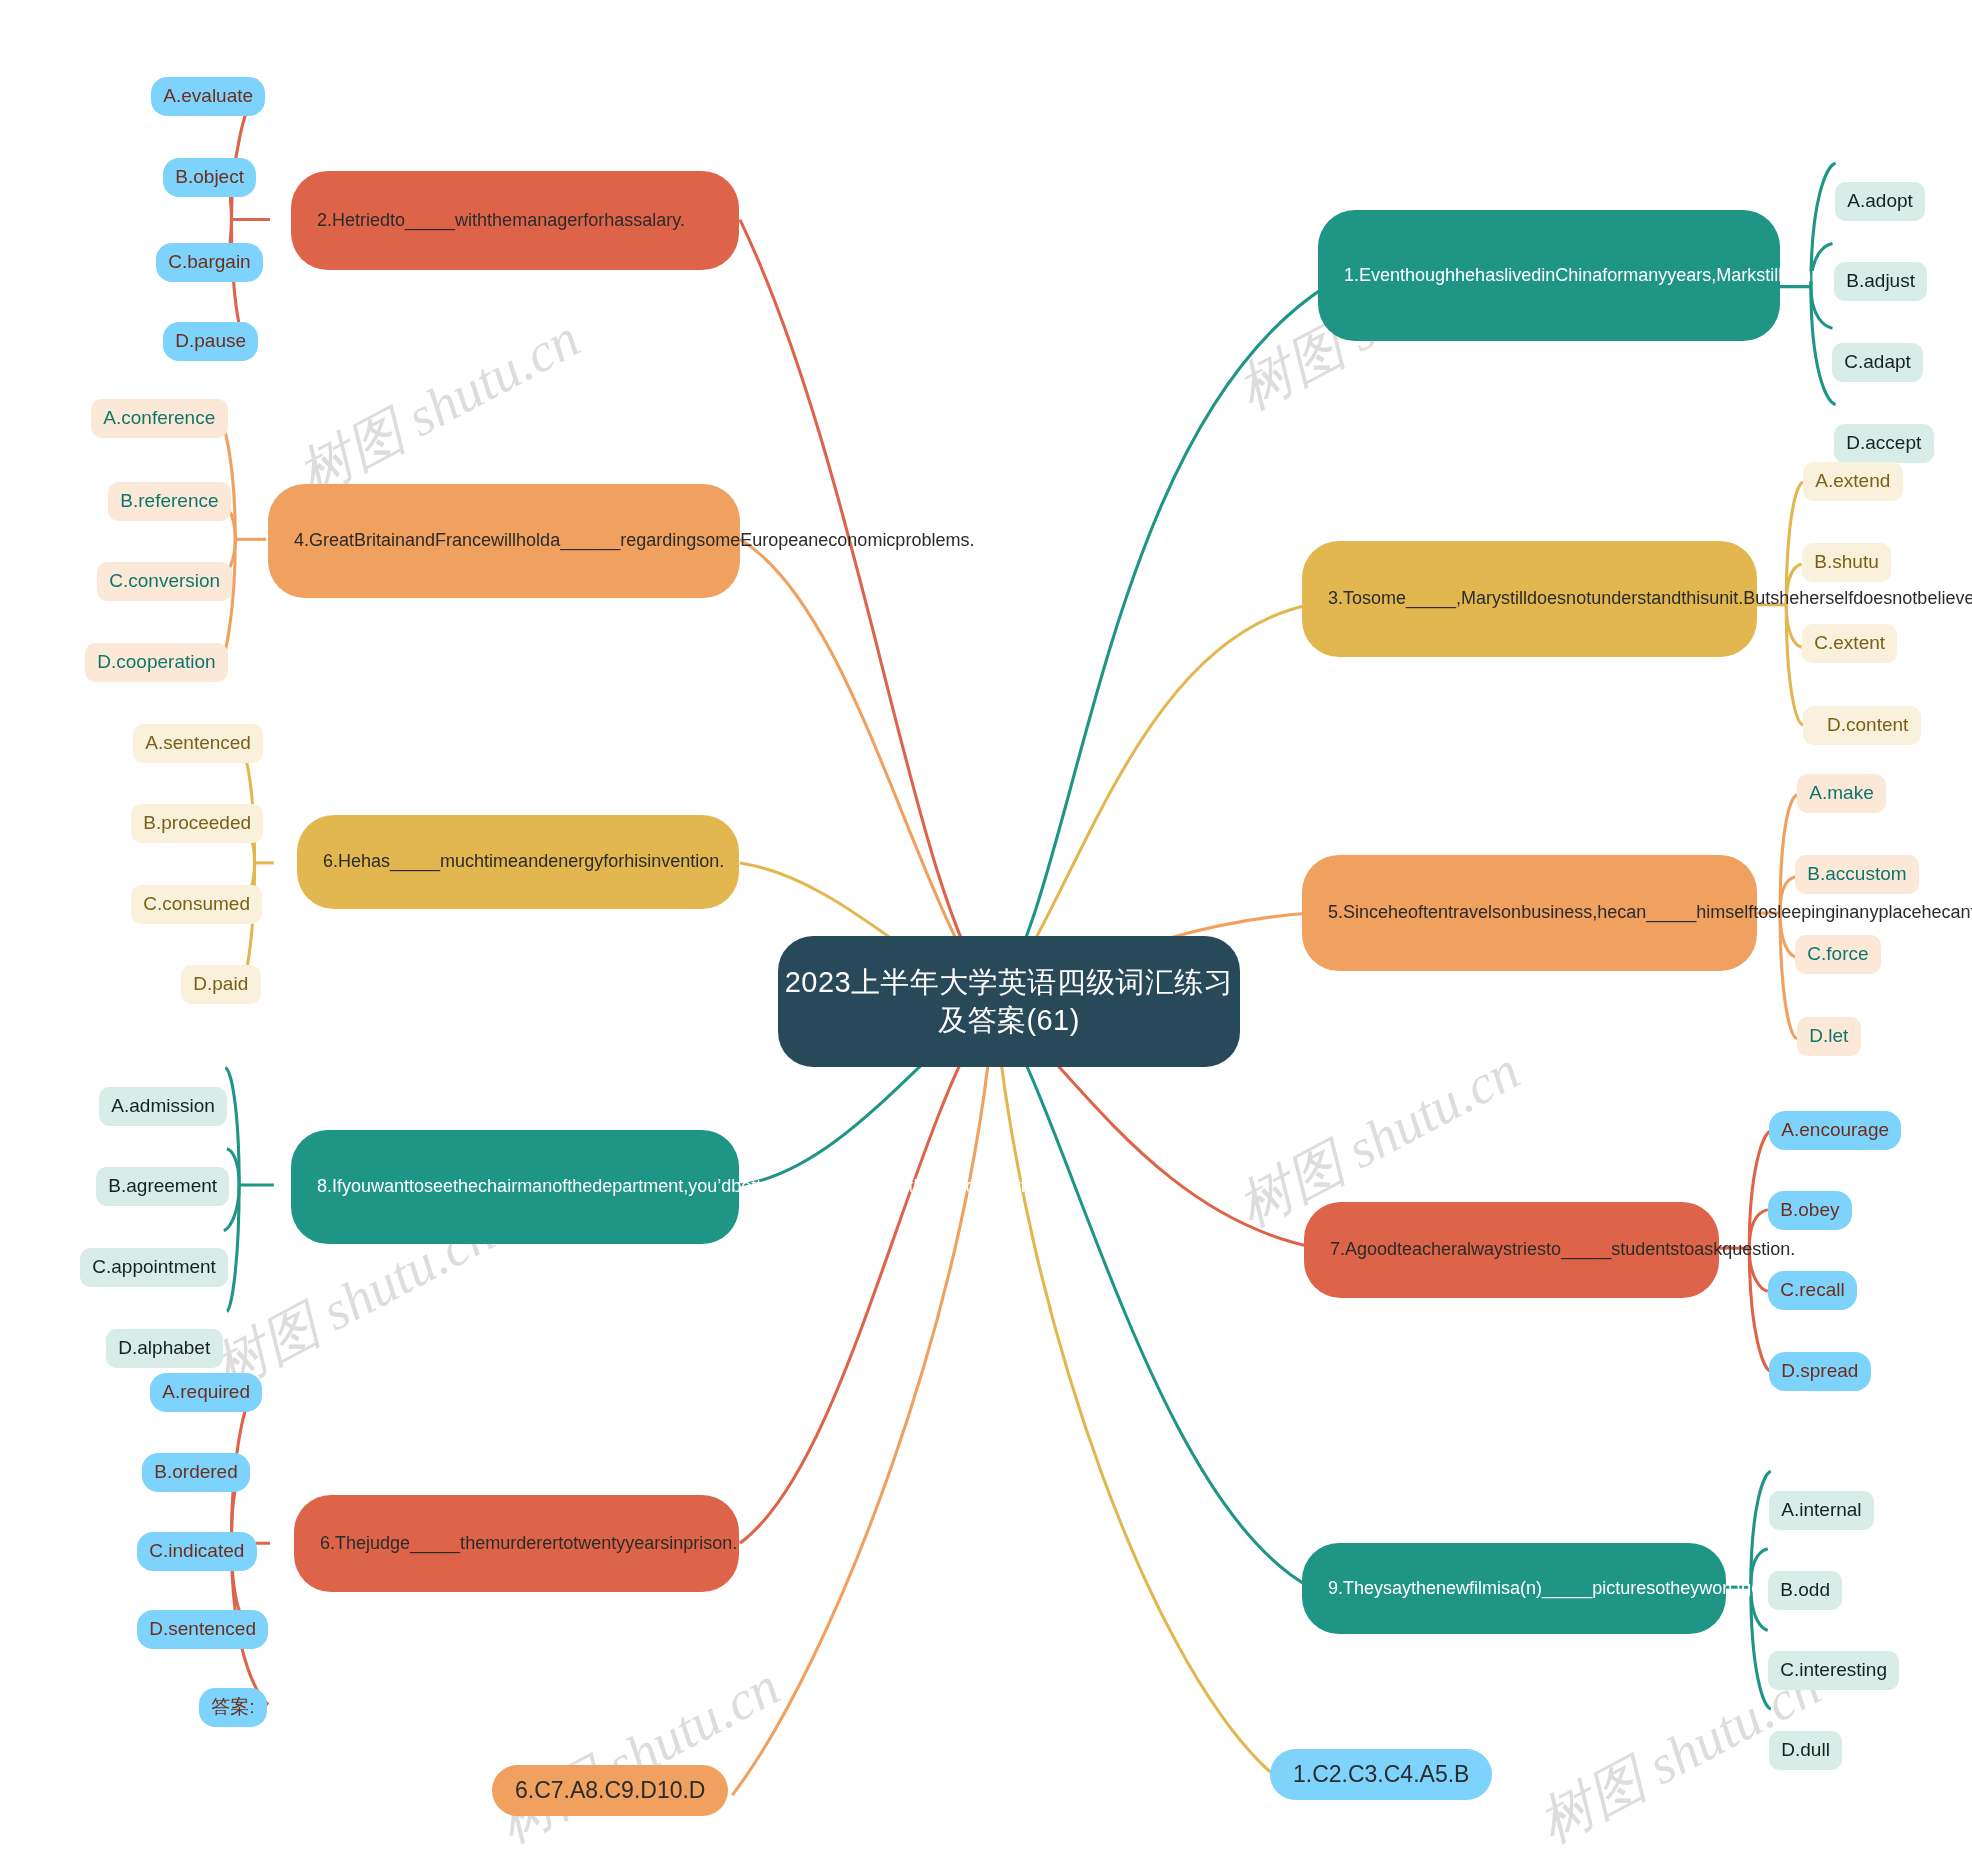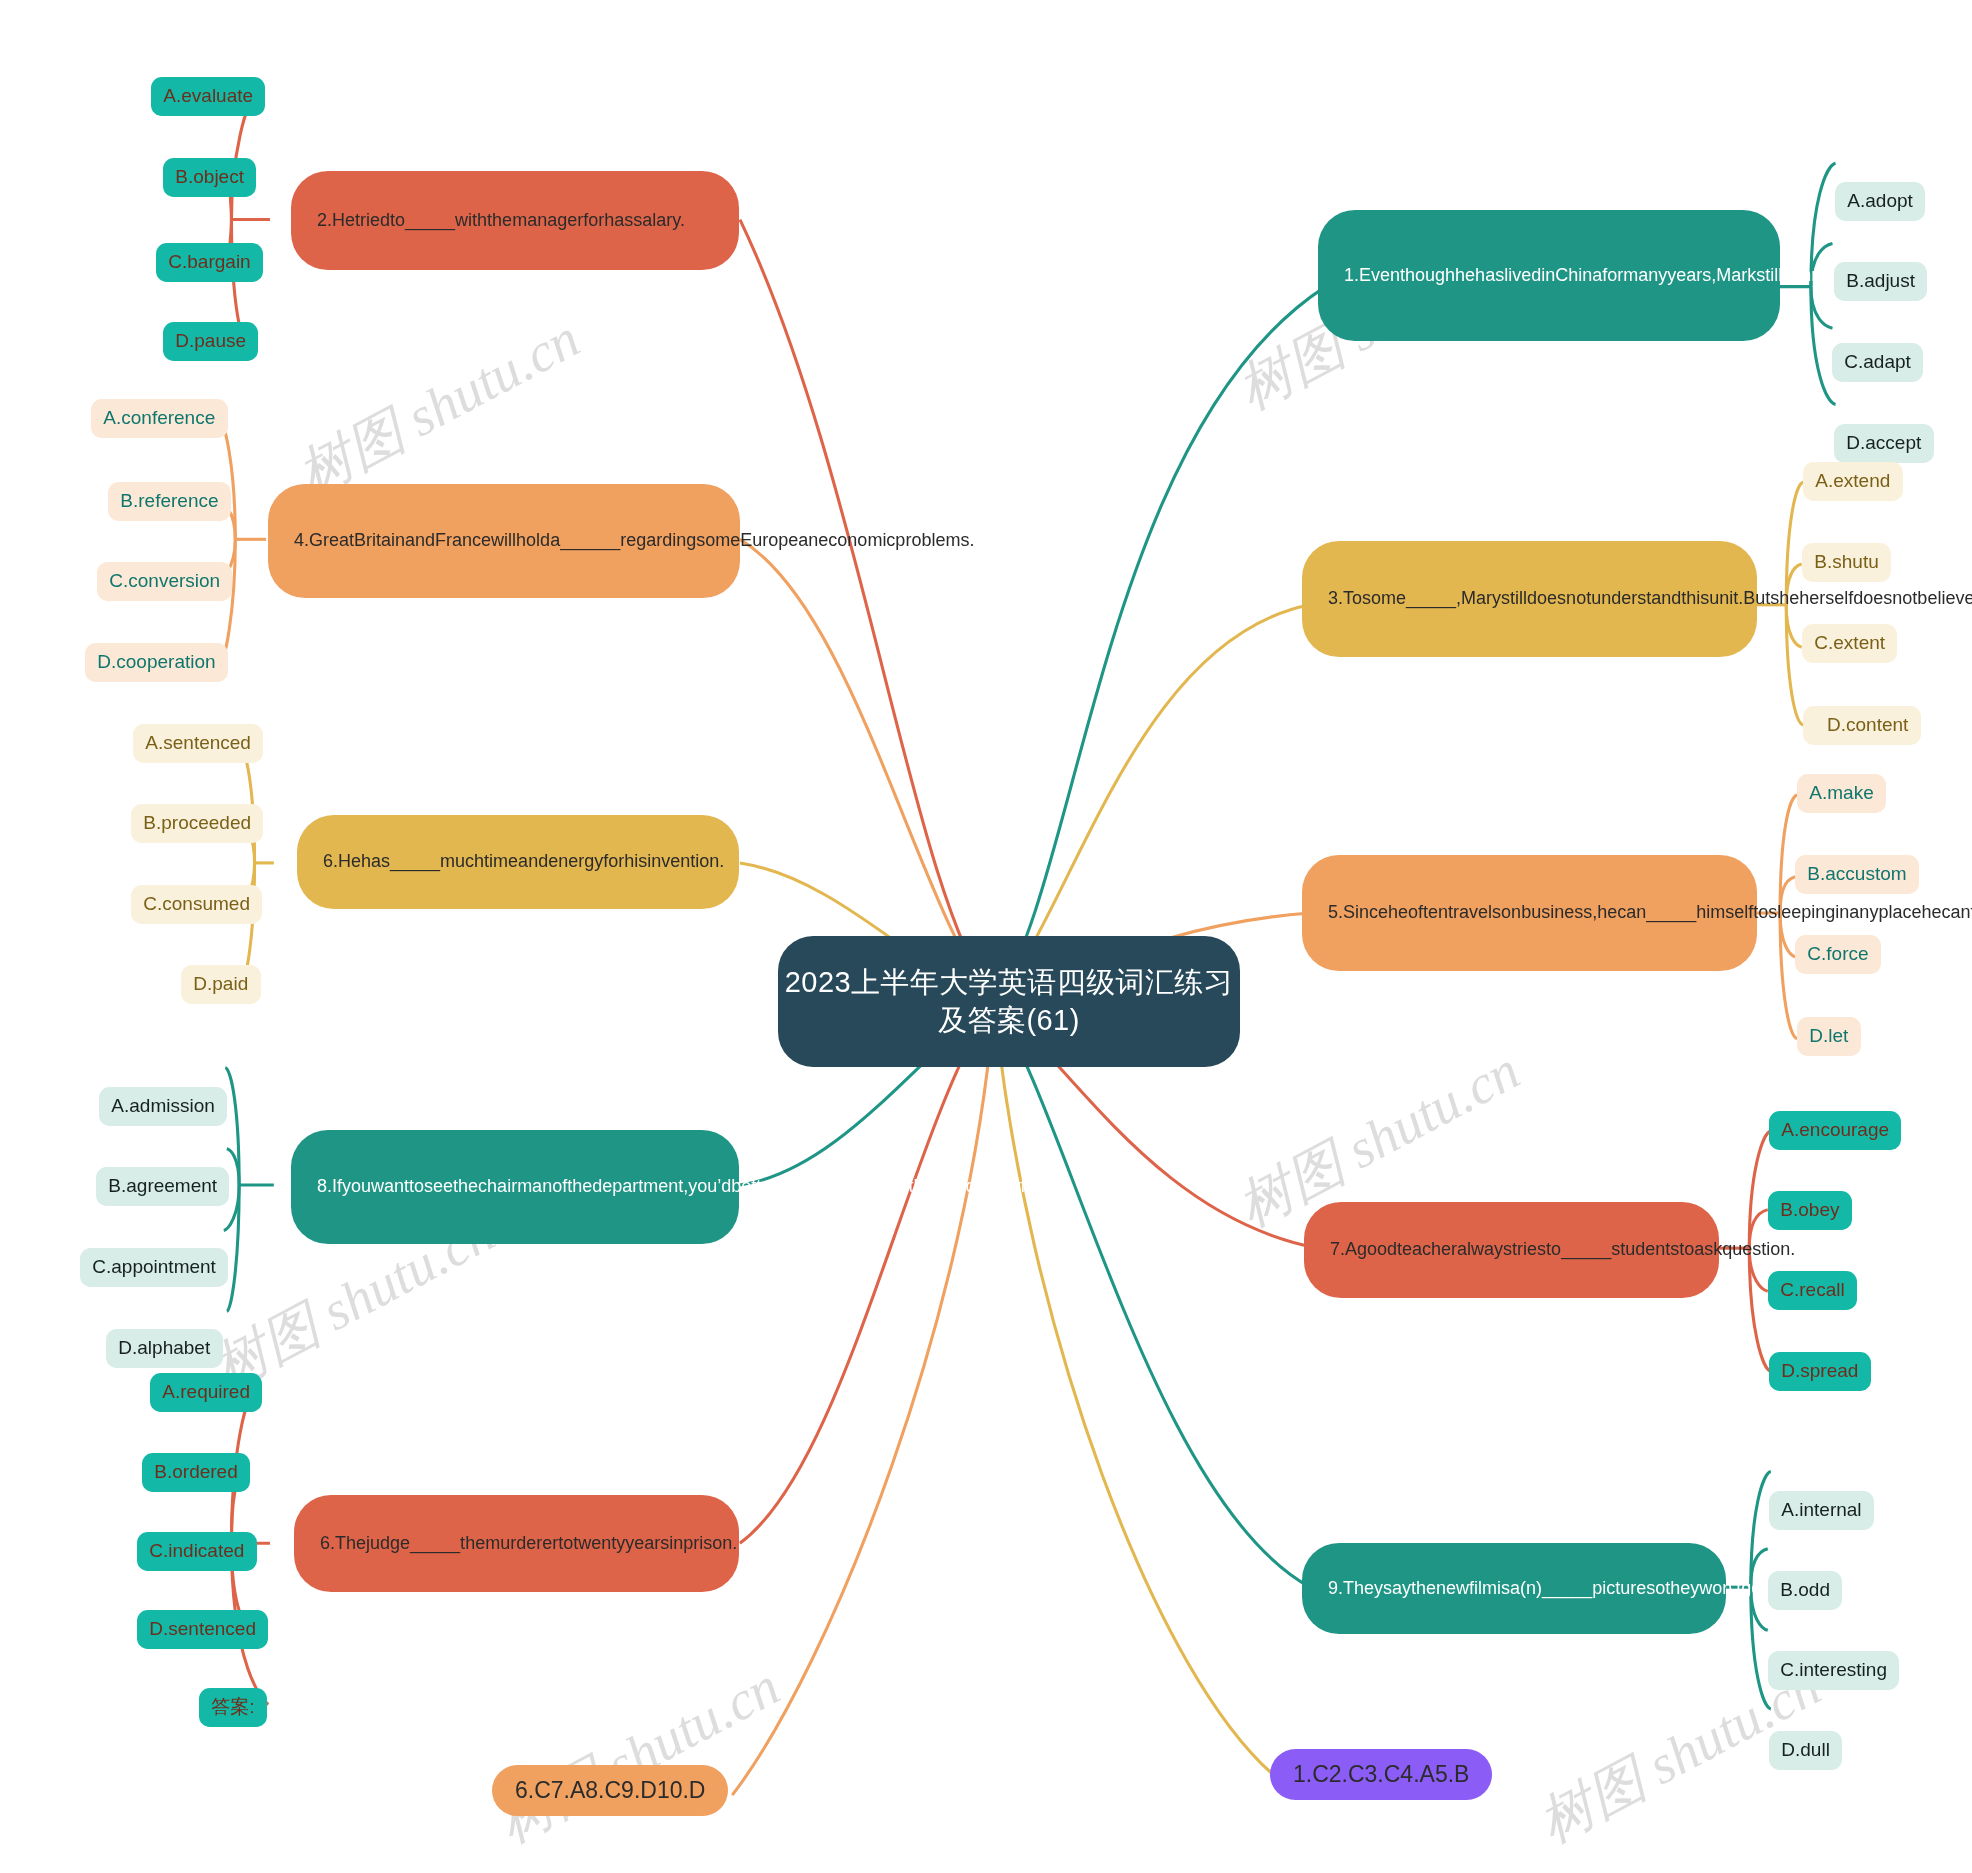--- a/index.html
+++ b/index.html
@@ -60,34 +60,34 @@
   .topic.teal  {background:#1E9585;color:#ffffff;}
   
   .opt{
     border-radius:10.8px;
     font-size:19px;
     padding:7px 12.3px;
     white-space:nowrap;
     display:flex;
     align-items:center;
   }
-  .opt.red   {background:#14b8a6;color:#6d2f1d;}
+  .opt.red   {background:#7dd3fc;color:#6d2f1d;border-radius:16px;}
   .opt.orange{background:#FCE8D6;color:#0f766e;}
   .opt.yellow{background:#FAF1DC;color:#7a6017;}
   .opt.teal  {background:#D8ECE8;color:#17221f;margin-top:39px;}
   
   .ansnode{
     border-radius:31px;
     font-size:23px;
     padding:10.8px 23px;
     white-space:nowrap;
     color:#2b2b2b;
   }
   .ansnode.orange{background:#F0A05F;}
-  .ansnode.yellow{background:#8b5cf6;}
+  .ansnode.yellow{background:#7dd3fc;}
 </style>
 </head>
 <body>
 
 <div id="canvas">
 
   <svg id="links" viewBox="0 0 2560 2431">
     <g fill="none" stroke-width="4">
 
       <path stroke="#DE6449" d="M1290,1300 C1180,1150 1120,620 960,285"></path>

